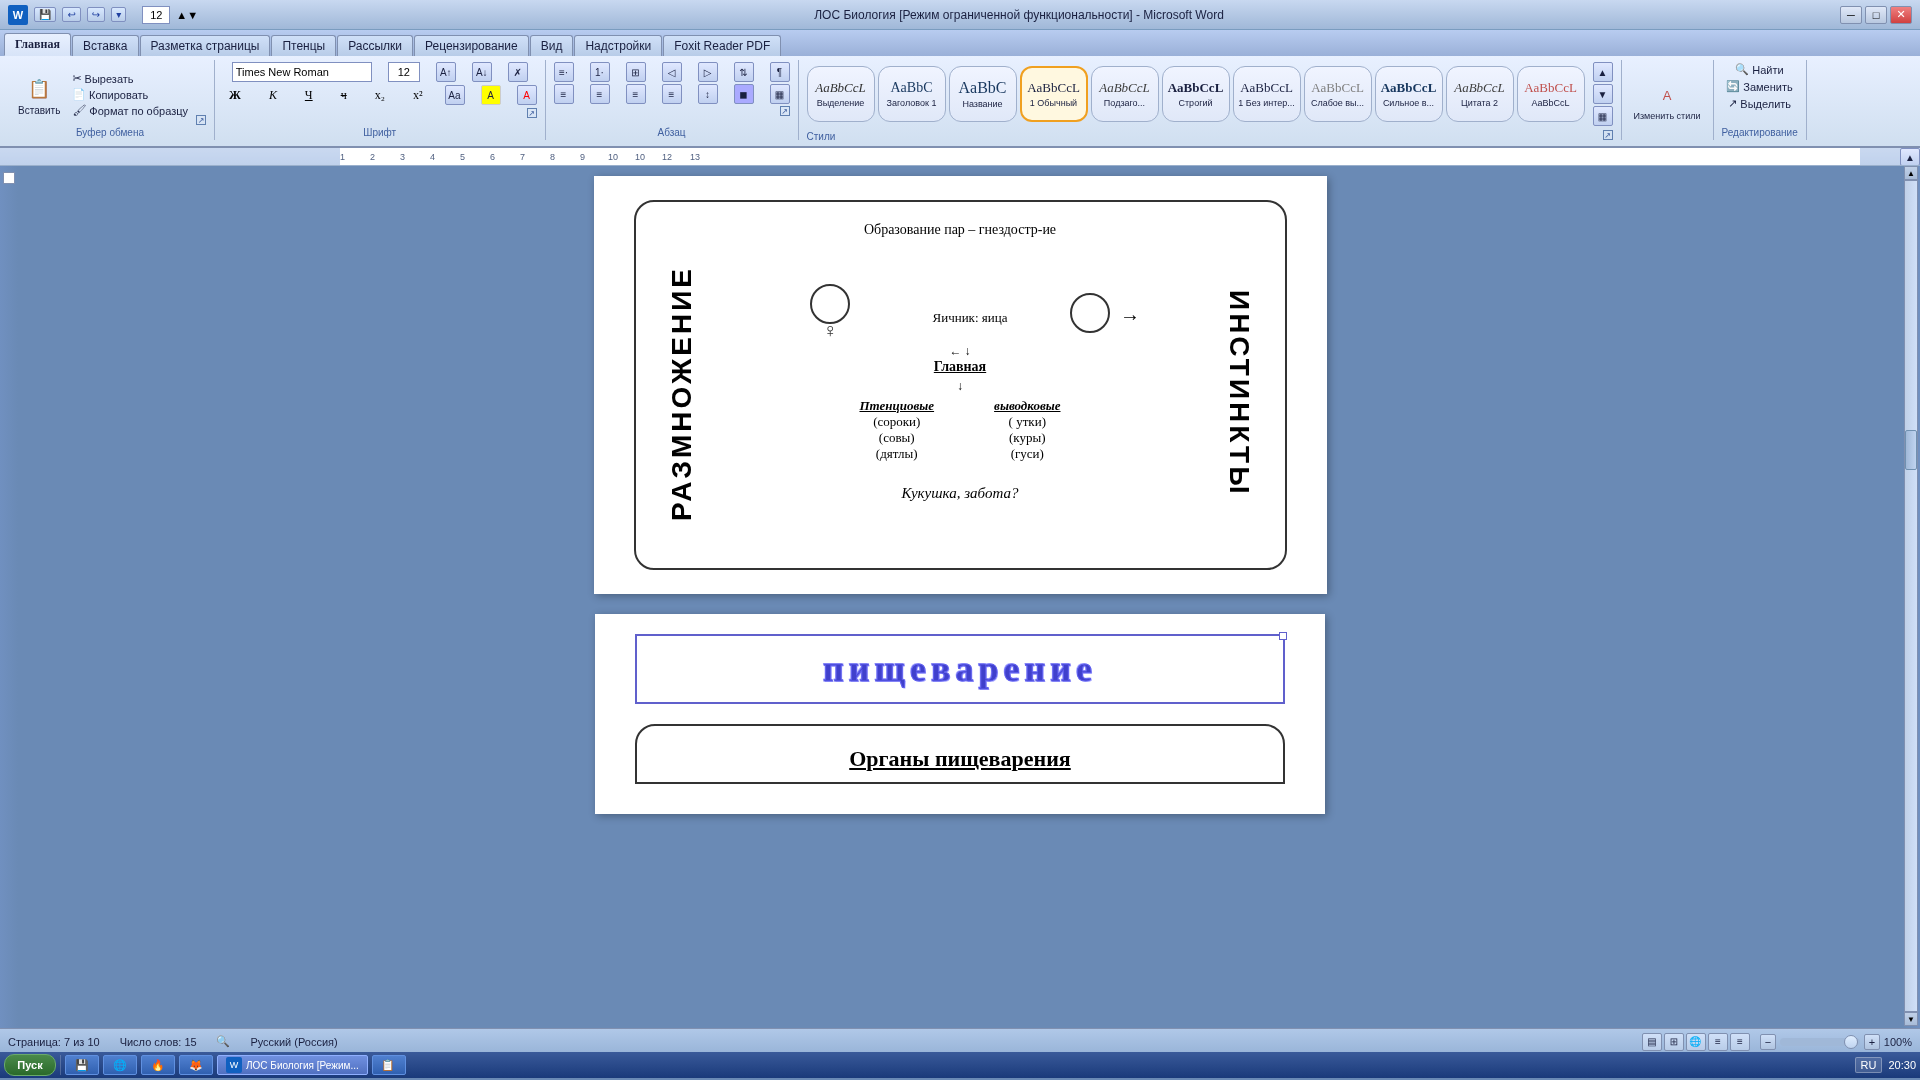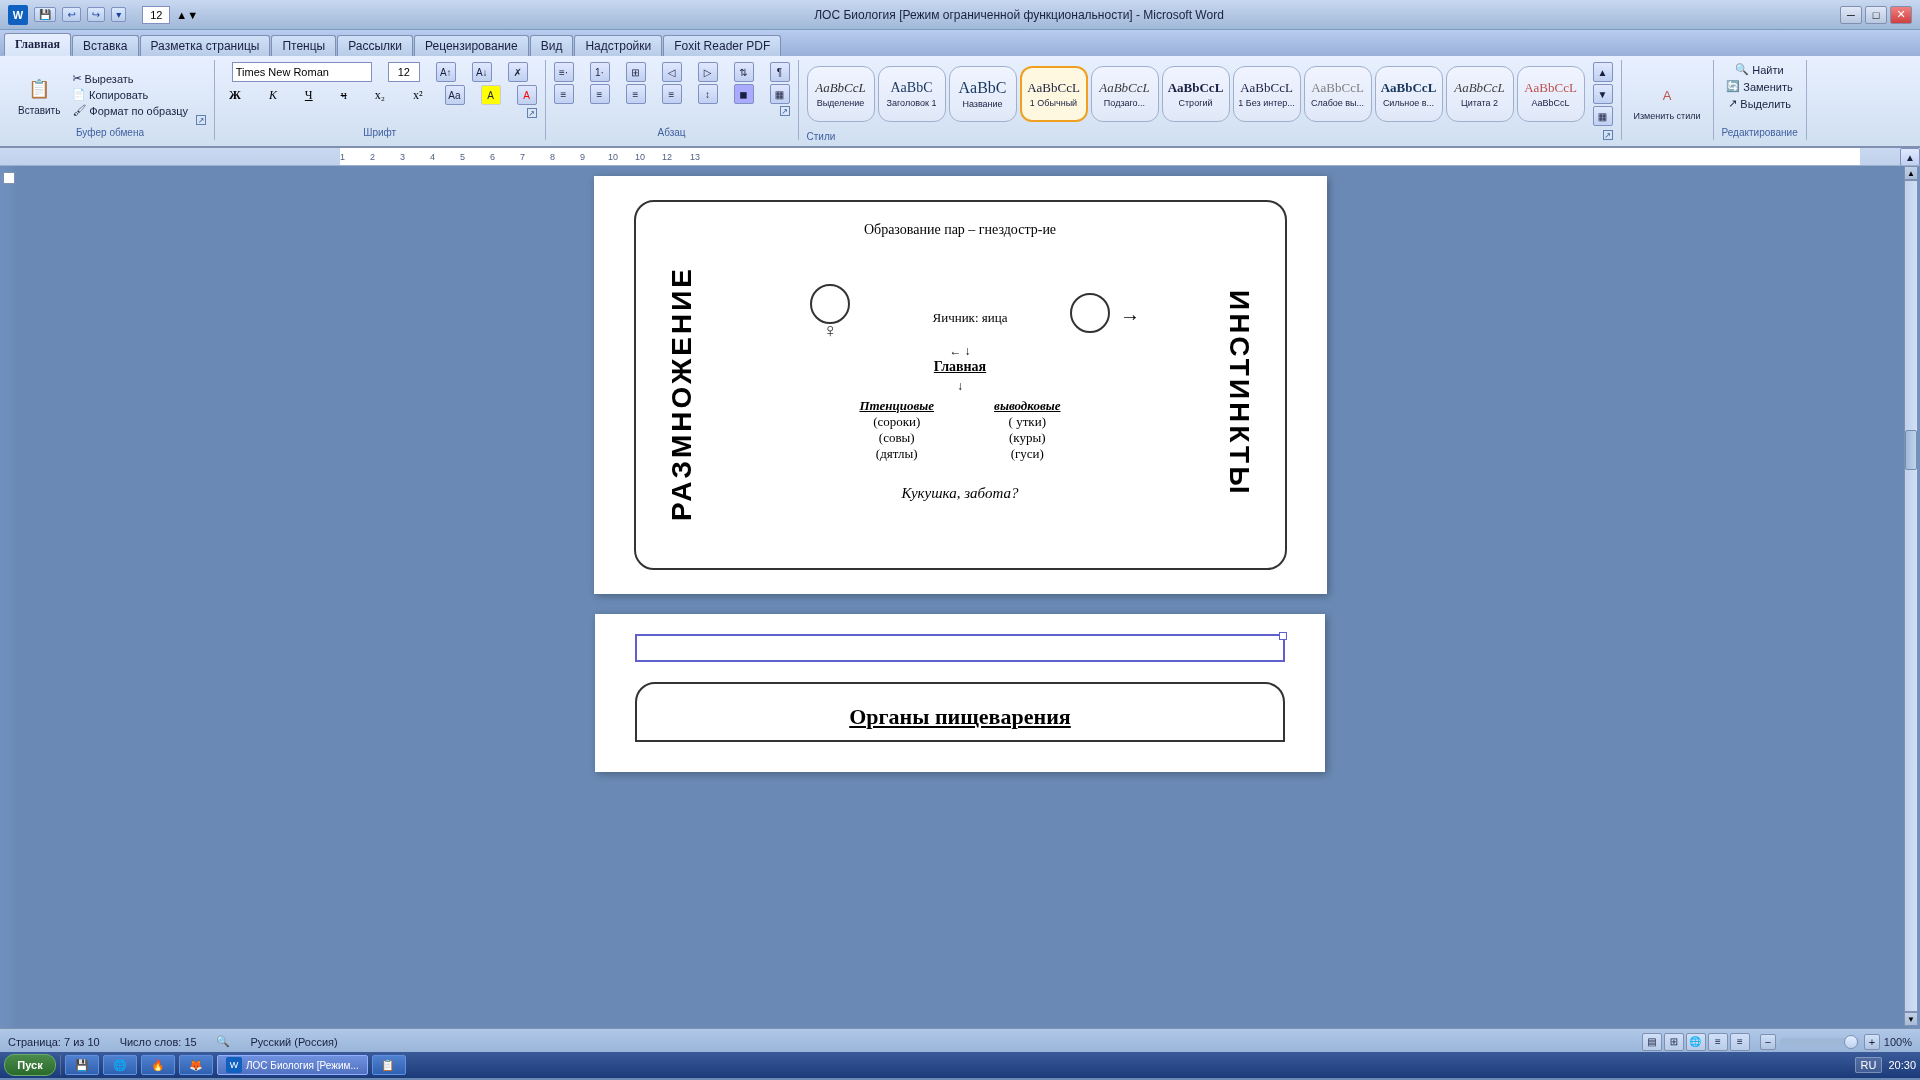--- a/index.html
+++ b/index.html
@@ -901,20 +901,21 @@
           </div>
 
           <div class="vertical-text-right">ИНСТИНКТЫ</div>
         </div>
       </div>
     </div>
 
     <div class="page page2">
 
       <div class="digestion-box">
+        <div class="digestion-title">пищеварение</div>
 
         <div style="position:absolute; top:-4px; right:-4px; width:8px; height:8px; border:1px solid #6060cc; background:white;"></div>
       </div>
 
       <div class="page2-bottom">
         <div class="organs-title">Органы пищеварения</div>
       </div>
     </div>
   </div>
 

